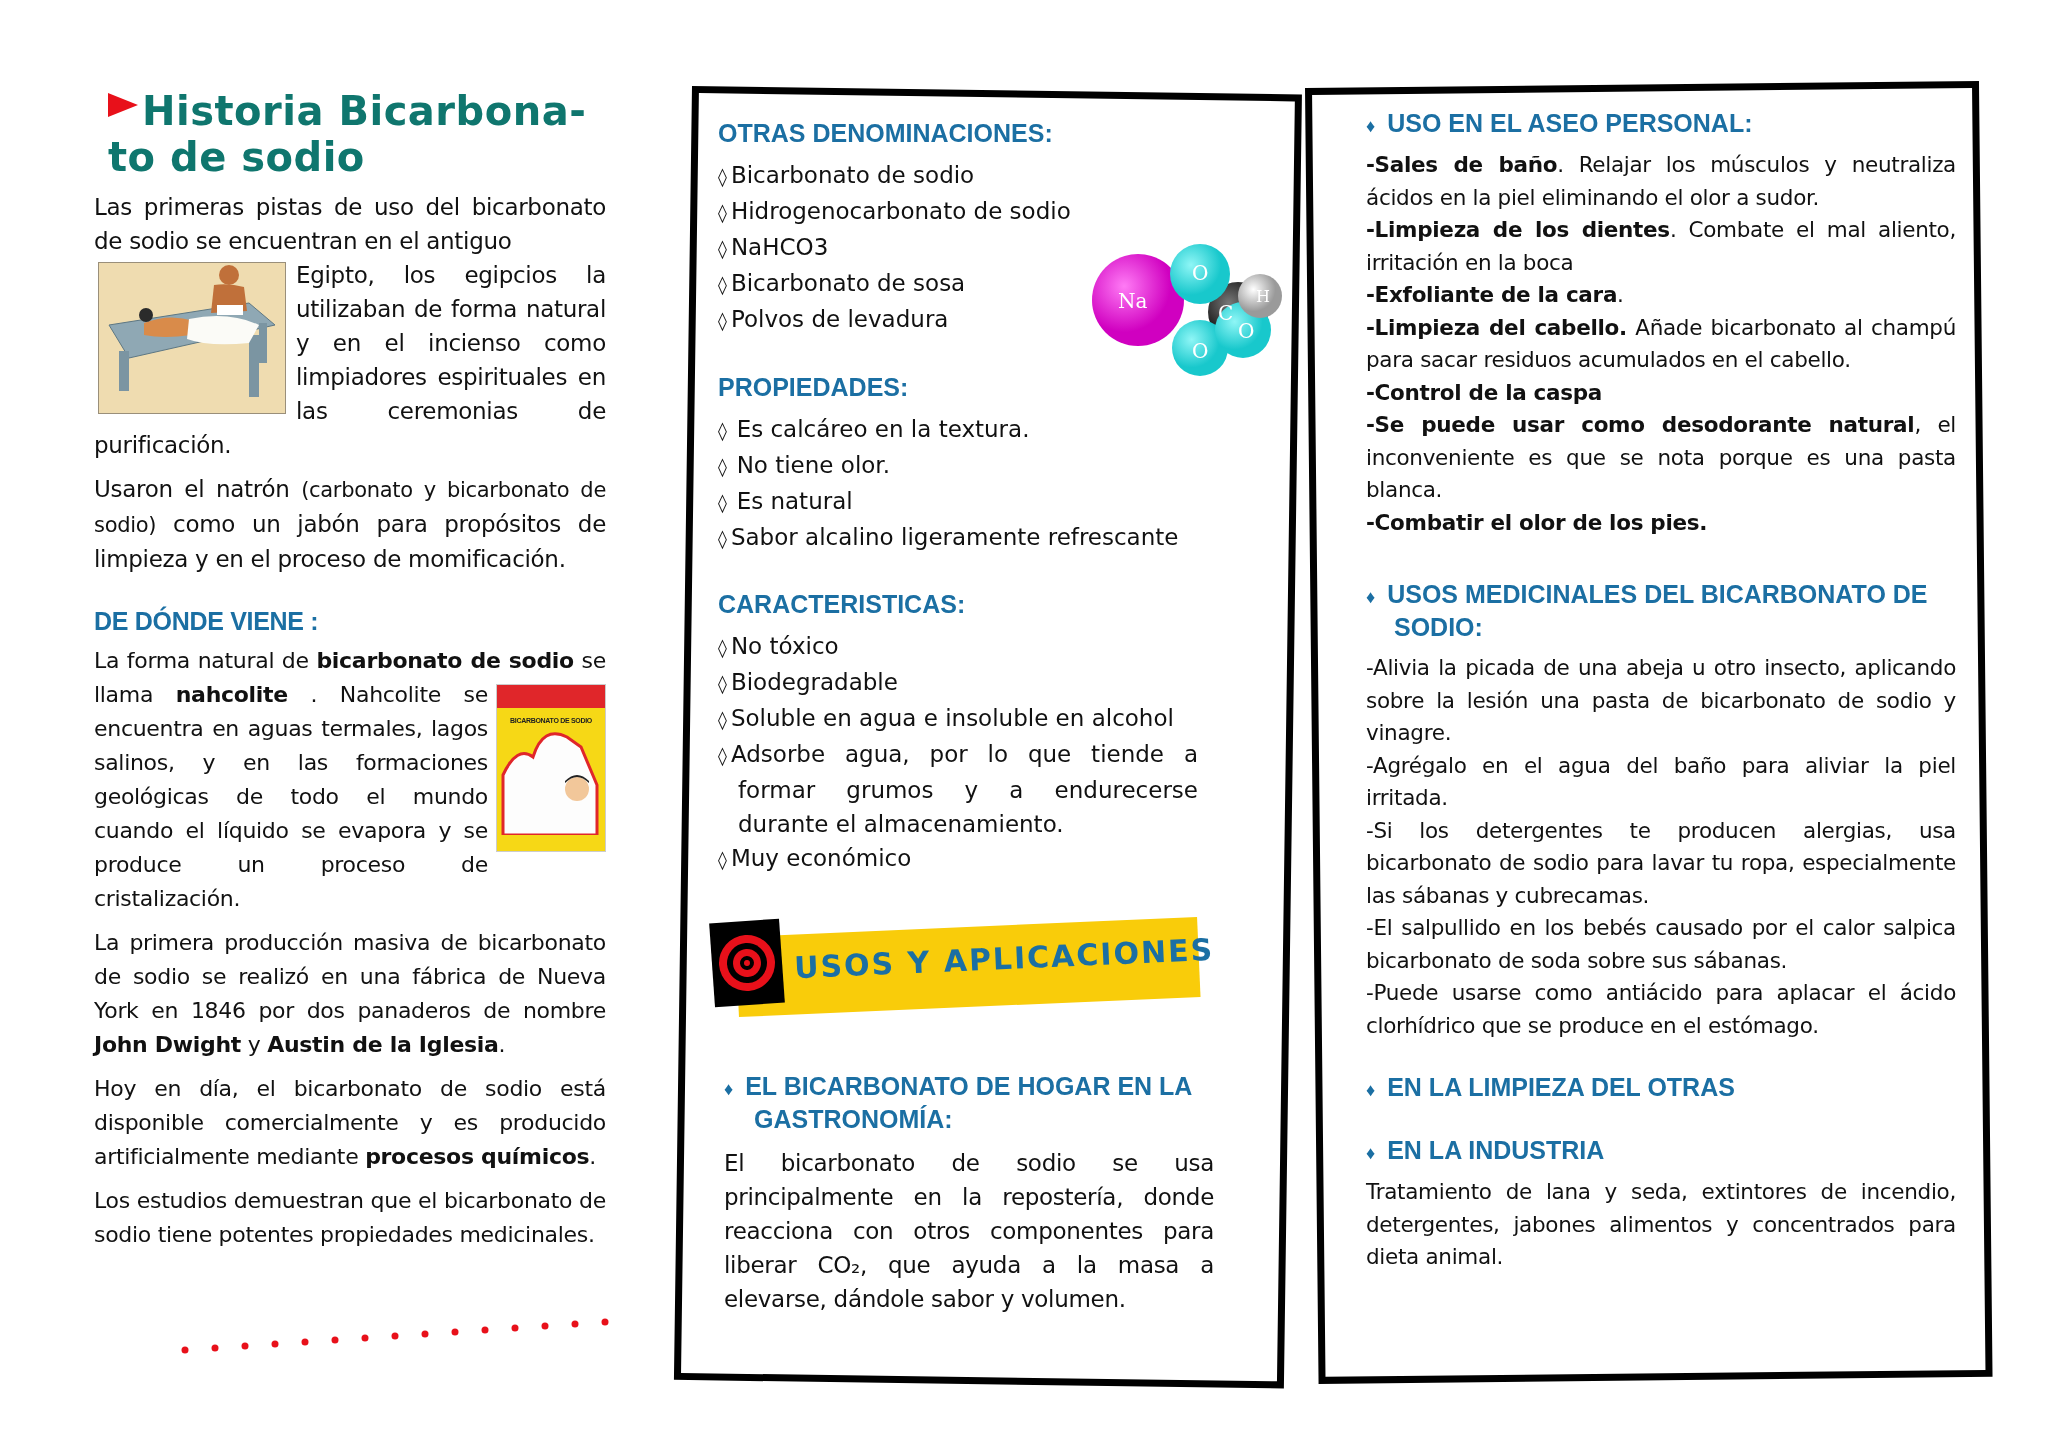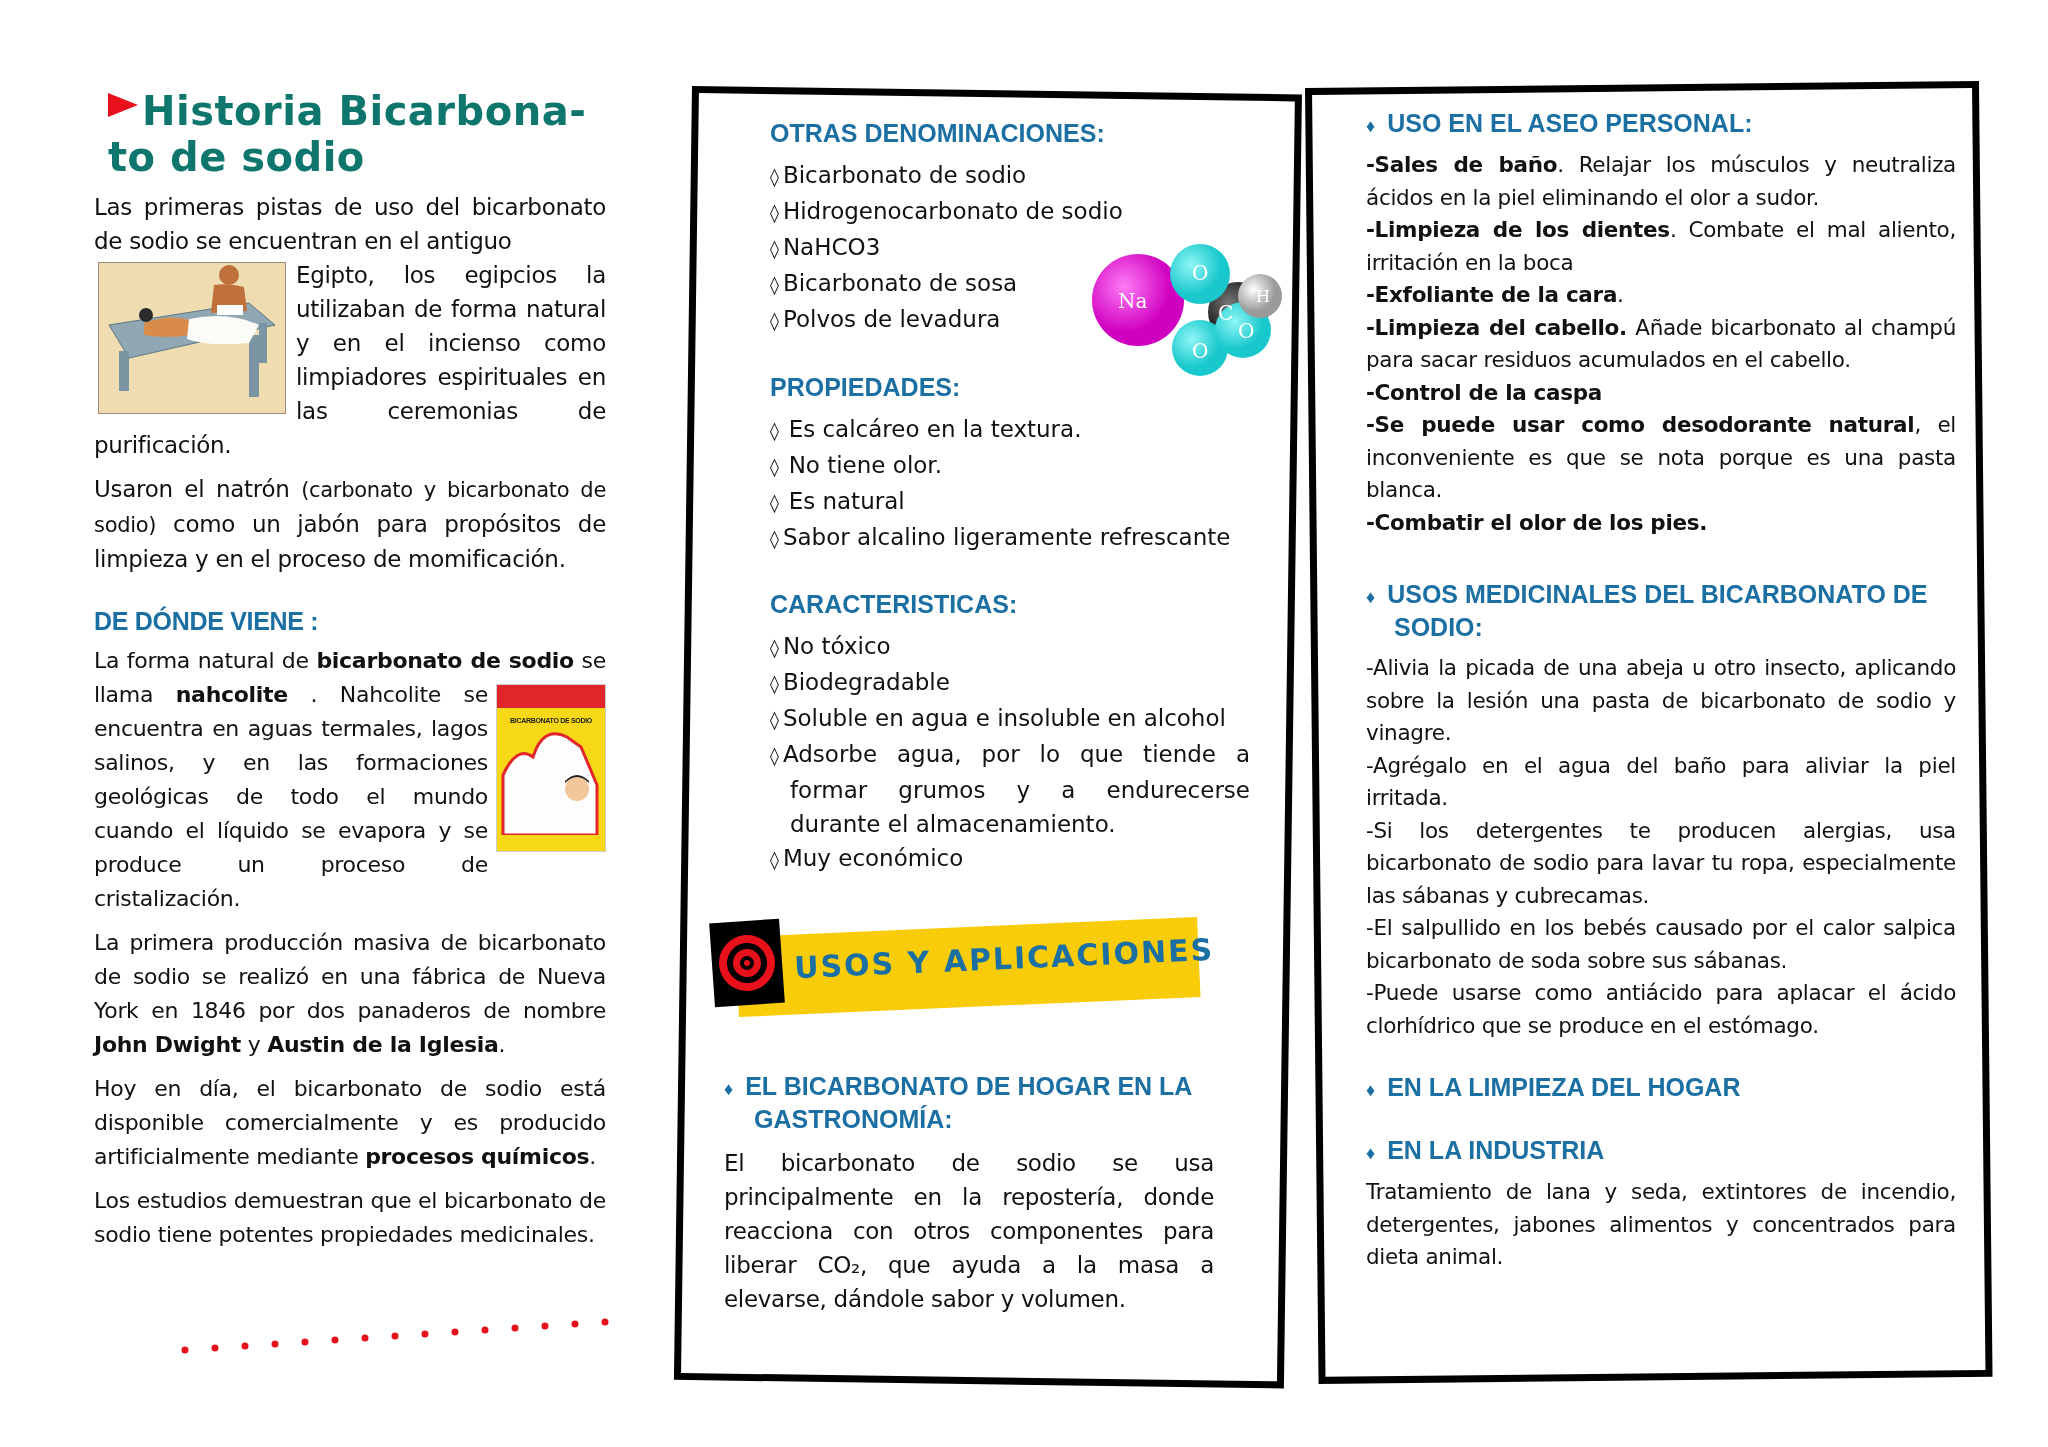--- a/index.html
+++ b/index.html
@@ -142,21 +142,21 @@
       <circle cx="345" cy="13" r="3.5"></circle>
     <circle cx="375" cy="11" r="3.5"></circle>
       <circle cx="405" cy="9" r="3.5"></circle>
       <circle cx="435" cy="7" r="3.5"></circle>
   </g>
 </svg>
 
 <div id="frame-mid" class="frame"></div>
 <div id="frame-right" class="frame"></div>
 
-<div class="abs" style="left:770px;top:118px;width:510px">
+<div class="abs" style="left:718px;top:118px;width:510px">
   <div class="heading" style="margin-bottom:10px">OTRAS DENOMINACIONES:</div>
   <ul class="list">
     <li><span class="diamond">◊</span><span>Bicarbonato de sodio</span></li>
     <li><span class="diamond">◊</span><span>Hidrogenocarbonato de sodio</span></li>
     <li><span class="diamond">◊</span><span>NaHCO3</span></li>
     <li><span class="diamond">◊</span><span>Bicarbonato de sosa</span></li>
     <li><span class="diamond">◊</span><span>Polvos de levadura</span></li>
   </ul>
 
   <div class="heading" style="margin-top:34px;margin-bottom:10px">PROPIEDADES:</div>
@@ -247,17 +247,17 @@
 
   <div class="heading" style="margin-top:40px;padding-left:28px;text-indent:-28px"><span class="bullet">♦</span><span>USOS MEDICINALES DEL BICARBONATO DE SODIO:</span></div>
   <div class="body-text" style="font-size:21.5px;line-height:32.5px;margin-top:10px">
     <div>-Alivia la picada de una abeja u otro insecto, aplicando sobre la lesión una pasta de bicarbonato de sodio y vinagre.</div>
     <div>-Agrégalo en el agua del baño para aliviar la piel irritada.</div>
     <div>-Si los detergentes te producen alergias, usa bicarbonato de sodio para lavar tu ropa, especialmente las sábanas y cubrecamas.</div>
     <div>-El salpullido en los bebés causado por el calor salpica bicarbonato de soda sobre sus sábanas.</div>
     <div>-Puede usarse como antiácido para aplacar el ácido clorhídrico que se produce en el estómago.</div>
   </div>
 
-  <div class="heading" style="margin-top:30px"><span class="bullet">♦</span><span>EN LA LIMPIEZA DEL HOGAR</span></div>
+  <div class="heading" style="margin-top:30px"><span class="bullet">♦</span><span>EN LA LIMPIEZA DEL OTRAS</span></div>
 
   <div class="heading" style="margin-top:30px"><span class="bullet">♦</span><span>EN LA INDUSTRIA</span></div>
   <p class="body-text" style="font-size:21.5px;line-height:32.5px;margin:8px 0 0 0">Tratamiento de lana y seda, extintores de incendio, detergentes, jabones  alimentos y concentrados para dieta animal.</p>
 </div>
 
 </body></html>

